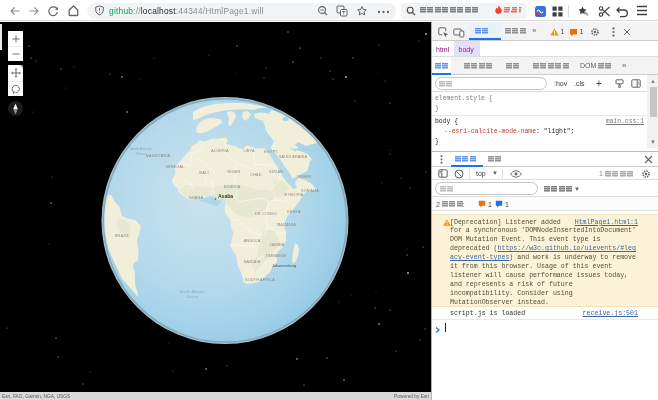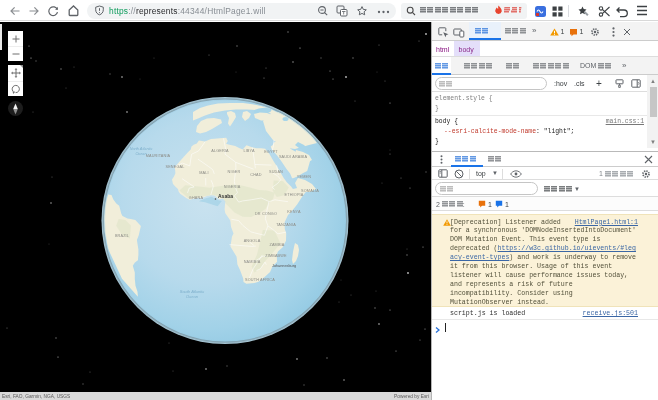--- a/index.html
+++ b/index.html
@@ -23,21 +23,21 @@
       </svg>
  <svg class="abs" style="left:67px;top:4px" width="13" height="13" viewBox="0 0 13 13">
         <path d="M2.2 6L6.5 2l4.3 4v4.8a.7.7 0 0 1-.7.7H2.9a.7.7 0 0 1-.7-.7z" stroke="#5f6368" stroke-width="1.3" fill="none"></path>
       </svg>
 
  <div class="abs" style="left:87px;top:2.5px;width:309px;height:16px;background:#f1f3f4;border-radius:8px"></div>
  <svg class="abs" style="left:94px;top:5px" width="11" height="11" viewBox="0 0 11 11">
         <path d="M5.5 1l3.8 1.2v2.6c0 2.6-1.7 4.4-3.8 5-2.1-.6-3.8-2.4-3.8-5V2.2z" stroke="#5f6368" stroke-width="1" fill="none"></path>
         <path d="M5.5 3.2v2.6M5.5 7.2v.9" stroke="#5f6368" stroke-width="1"></path>
       </svg>
- <div class="abs" style="left:109px;top:5.5px;font-size:8.4px;letter-spacing:0.22px;color:#878d93;white-space:pre"><span style="color:#0d9c5b">https</span><span>://</span><span style="color:#28292b">represents</span><span>:44344/HtmlPage1.will</span></div>
+ <div class="abs" style="left:109px;top:5.5px;font-size:8.4px;letter-spacing:0.22px;color:#878d93;white-space:pre"><span style="color:#0d9c5b">github</span><span>://</span><span style="color:#28292b">localhost</span><span>:44344/HtmlPage1.will</span></div>
  <svg class="abs" style="left:317px;top:5px" width="12" height="12" viewBox="0 0 12 12">
         <circle cx="5" cy="5" r="3.4" stroke="#5f6368" stroke-width="1.1" fill="none"></circle>
         <path d="M7.6 7.6l2.6 2.6" stroke="#5f6368" stroke-width="1.1"></path>
         <path d="M3.4 5h3.2" stroke="#5f6368" stroke-width="1"></path>
       </svg>
  <svg class="abs" style="left:336px;top:5px" width="12" height="12" viewBox="0 0 12 12">
         <rect x="1" y="1" width="7" height="7" rx="1" stroke="#5f6368" fill="none"></rect>
         <rect x="4.5" y="4.5" width="6.5" height="6.5" rx="1" stroke="#5f6368" fill="#fff"></rect>
         <path d="M6 6.5h3.5M7.7 6.5v3" stroke="#5f6368" stroke-width="0.8"></path>
       </svg>

